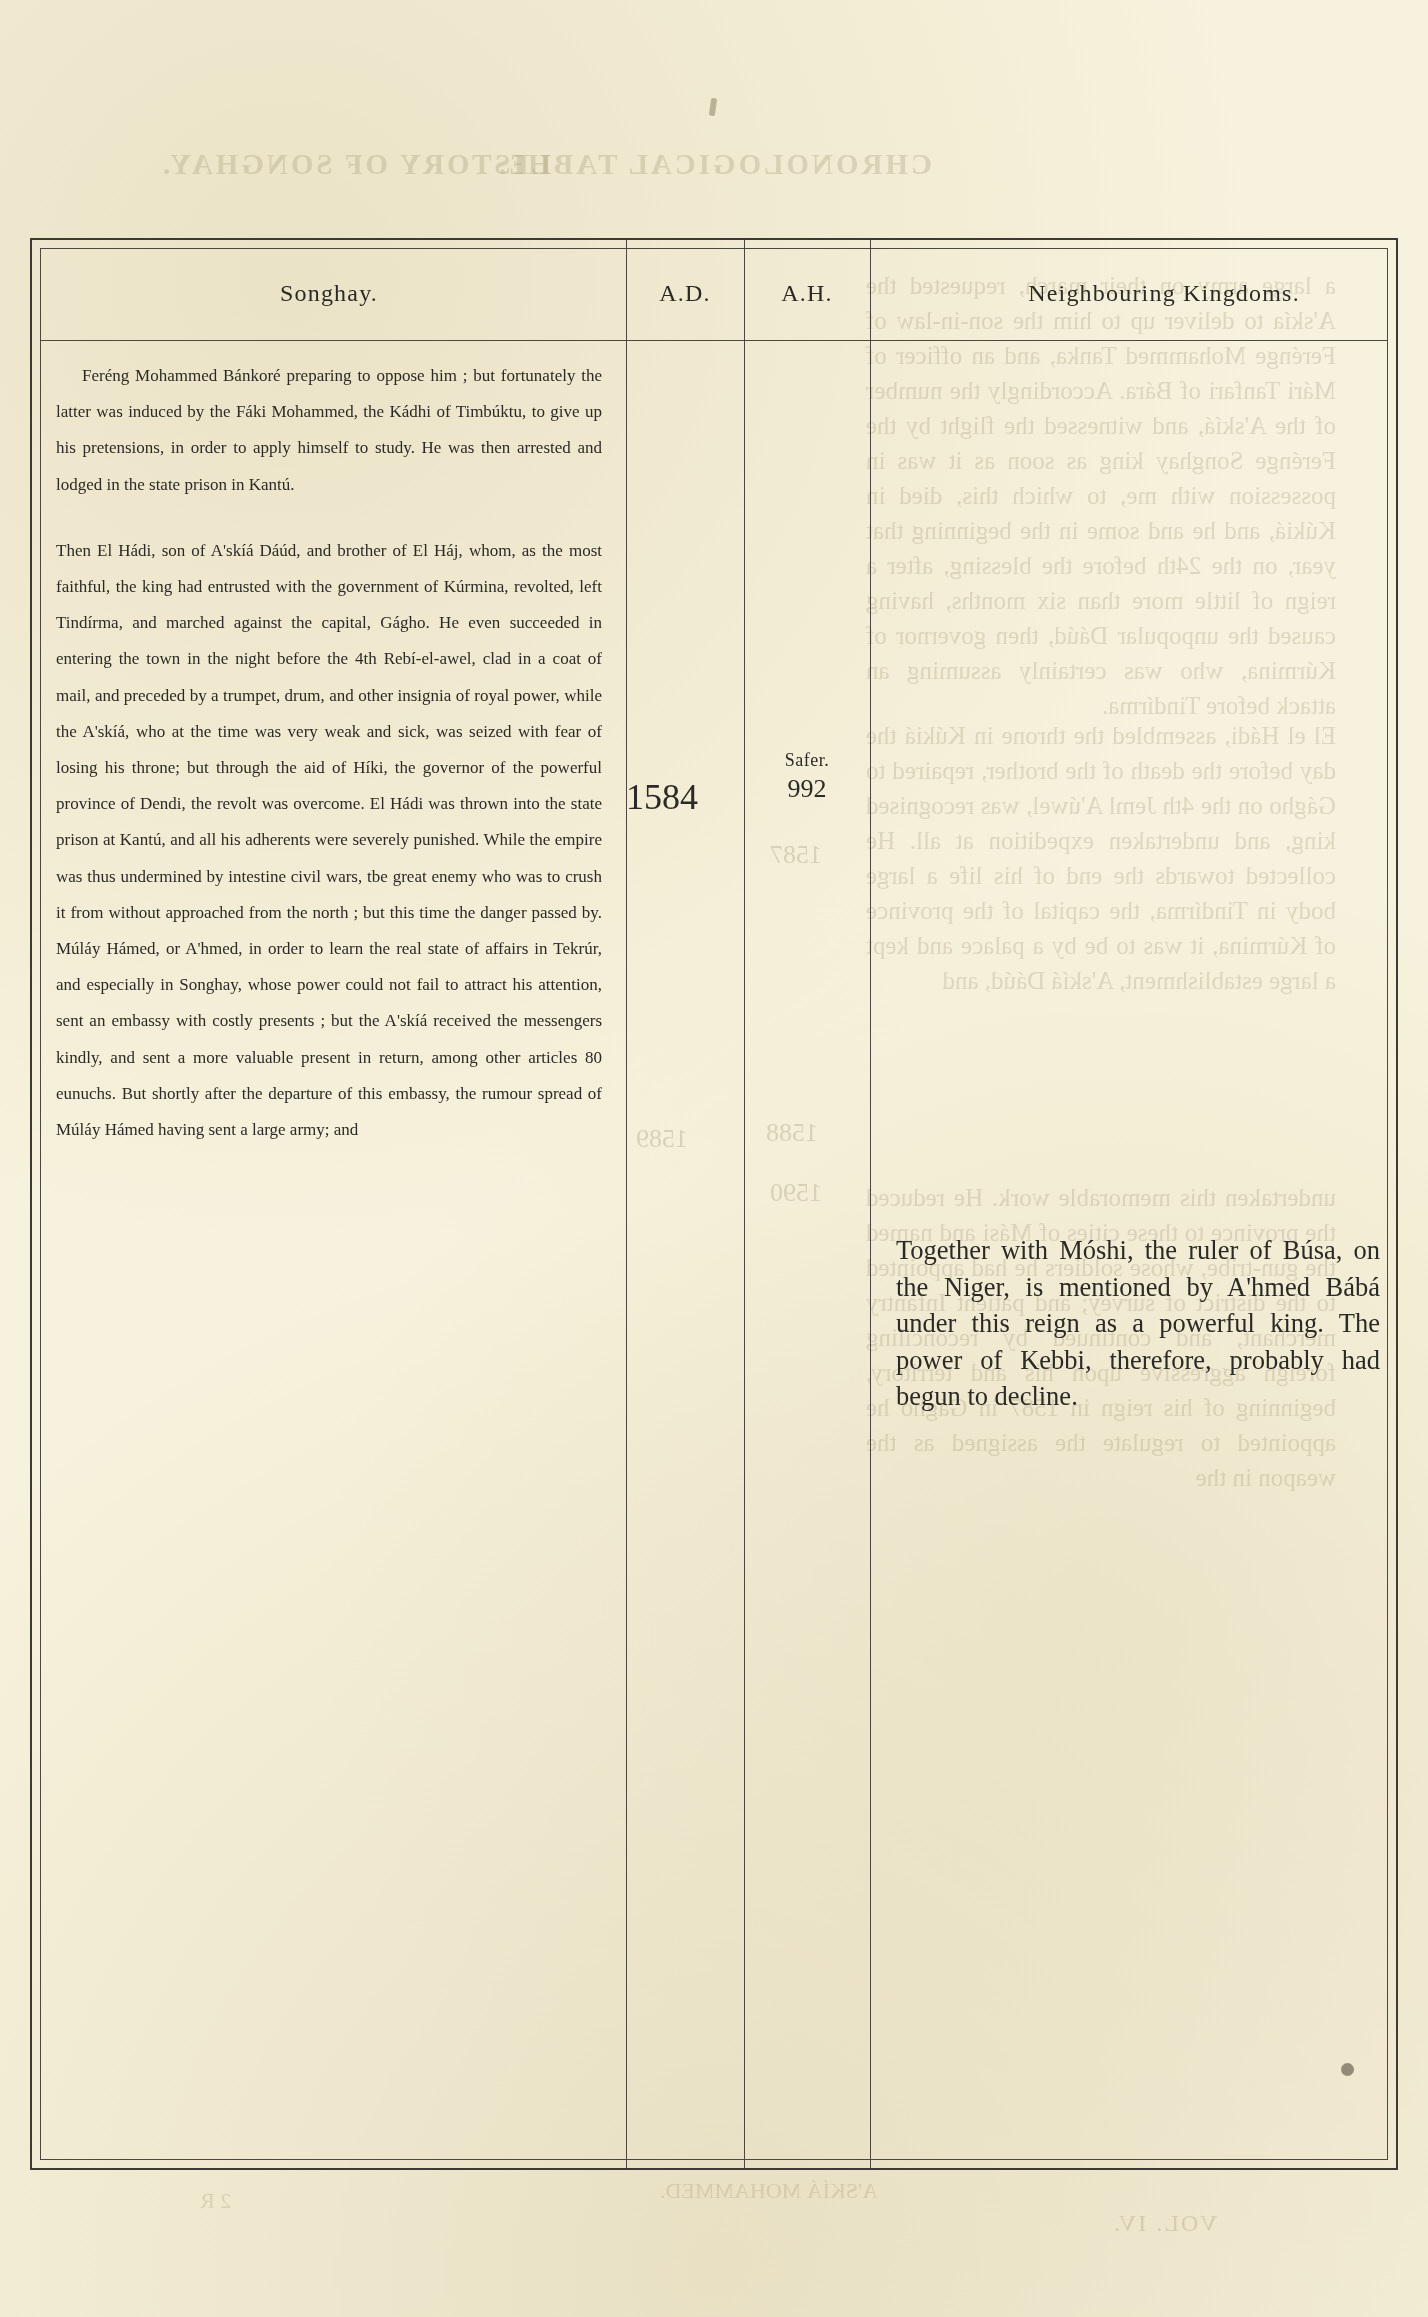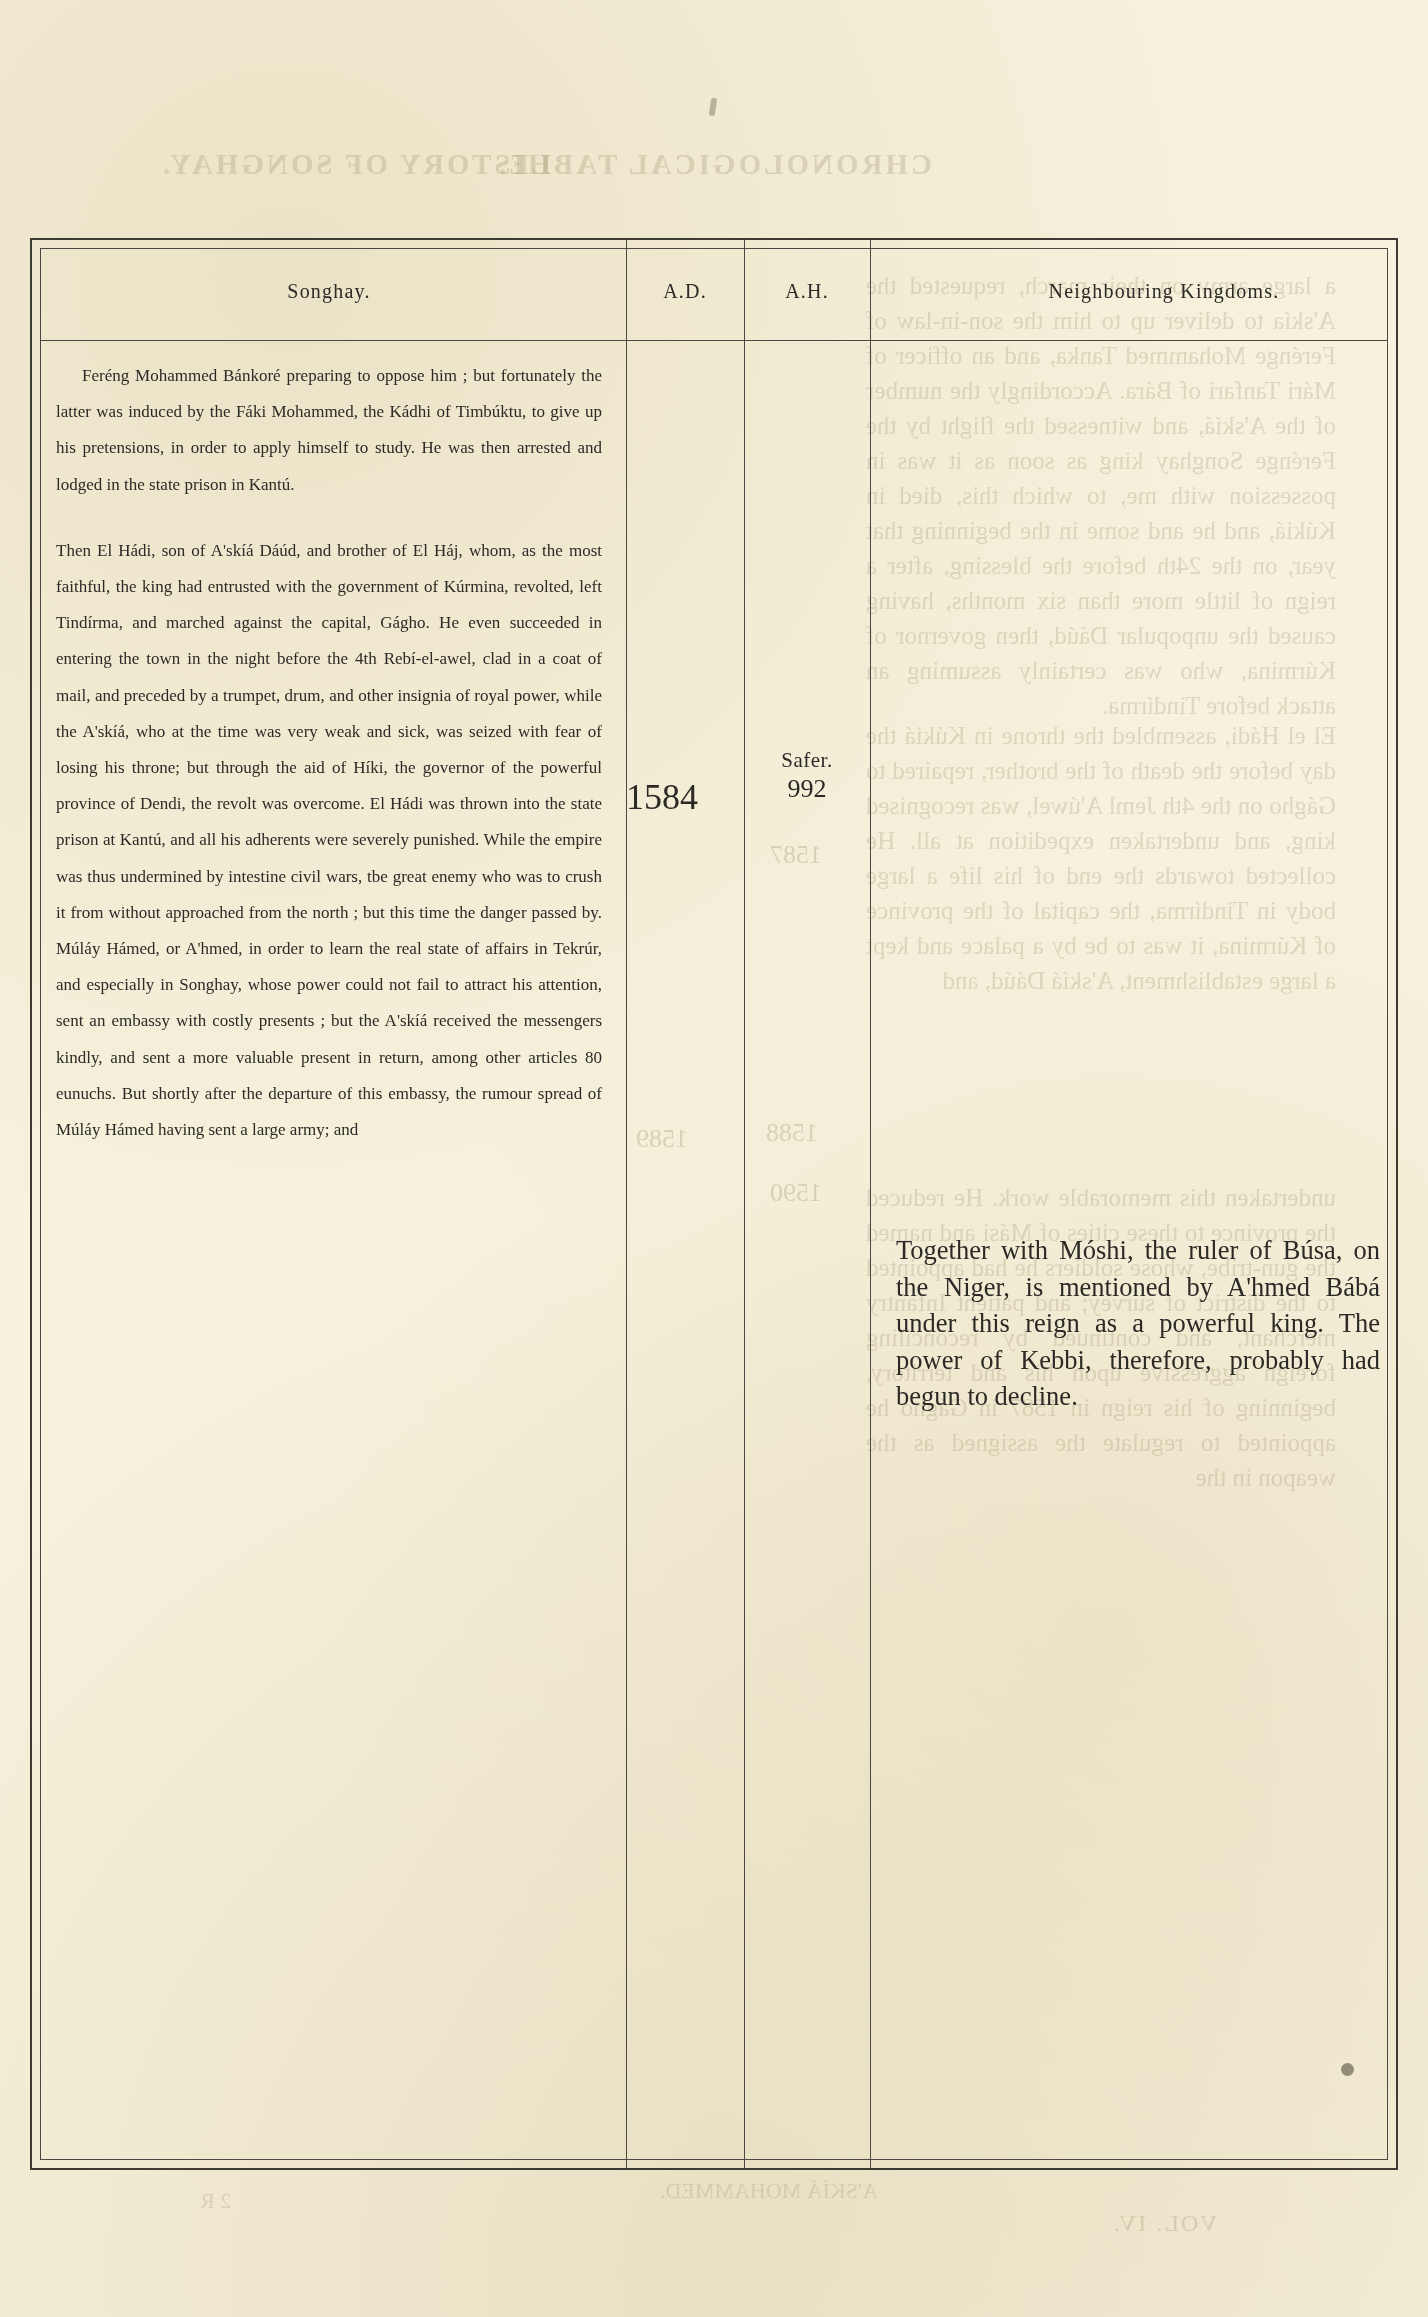--- a/index.html
+++ b/index.html
@@ -120,21 +120,21 @@
     right: 8px;
     height: 1px;
     background: #4a4840;
     top: 100px;
   }
 
   
   .col-head {
     position: absolute;
     top: 40px;
-    font-size: 20px;
+    font-size: 24px;
     letter-spacing: 1.2px;
     text-align: center;
     font-family: "Liberation Serif", serif;
   }
   .ch-songhay { left: 0; width: 594px; }
   .ch-ad { left: 594px; width: 118px; }
   .ch-ah { left: 712px; width: 126px; }
   .ch-neigh { left: 838px; width: 528px; padding-left: 30px; }
 
   
@@ -159,21 +159,21 @@
     font-size: 36px;
   }
   .col-ah {
     position: absolute;
     left: 712px;
     width: 126px;
     top: 508px;
     text-align: center;
   }
   .col-ah .safer {
-    font-size: 21px;
+    font-size: 18px;
     letter-spacing: 0.5px;
     line-height: 24px;
   }
   .col-ah .num {
     font-size: 26px;
     line-height: 34px;
   }
 
   .col-neigh {
     position: absolute;

